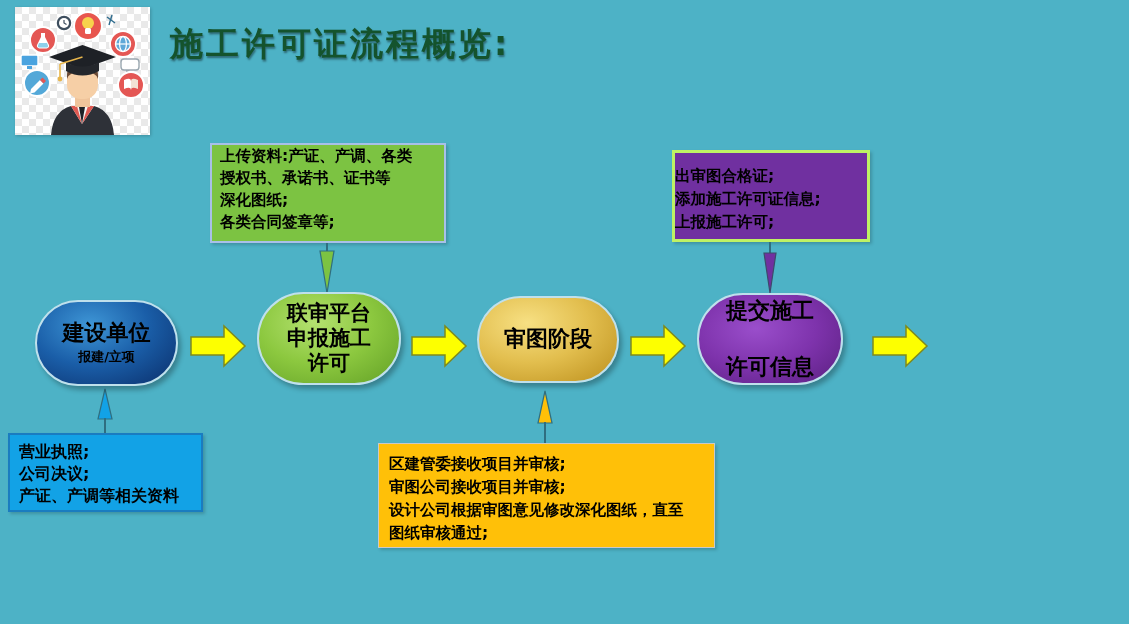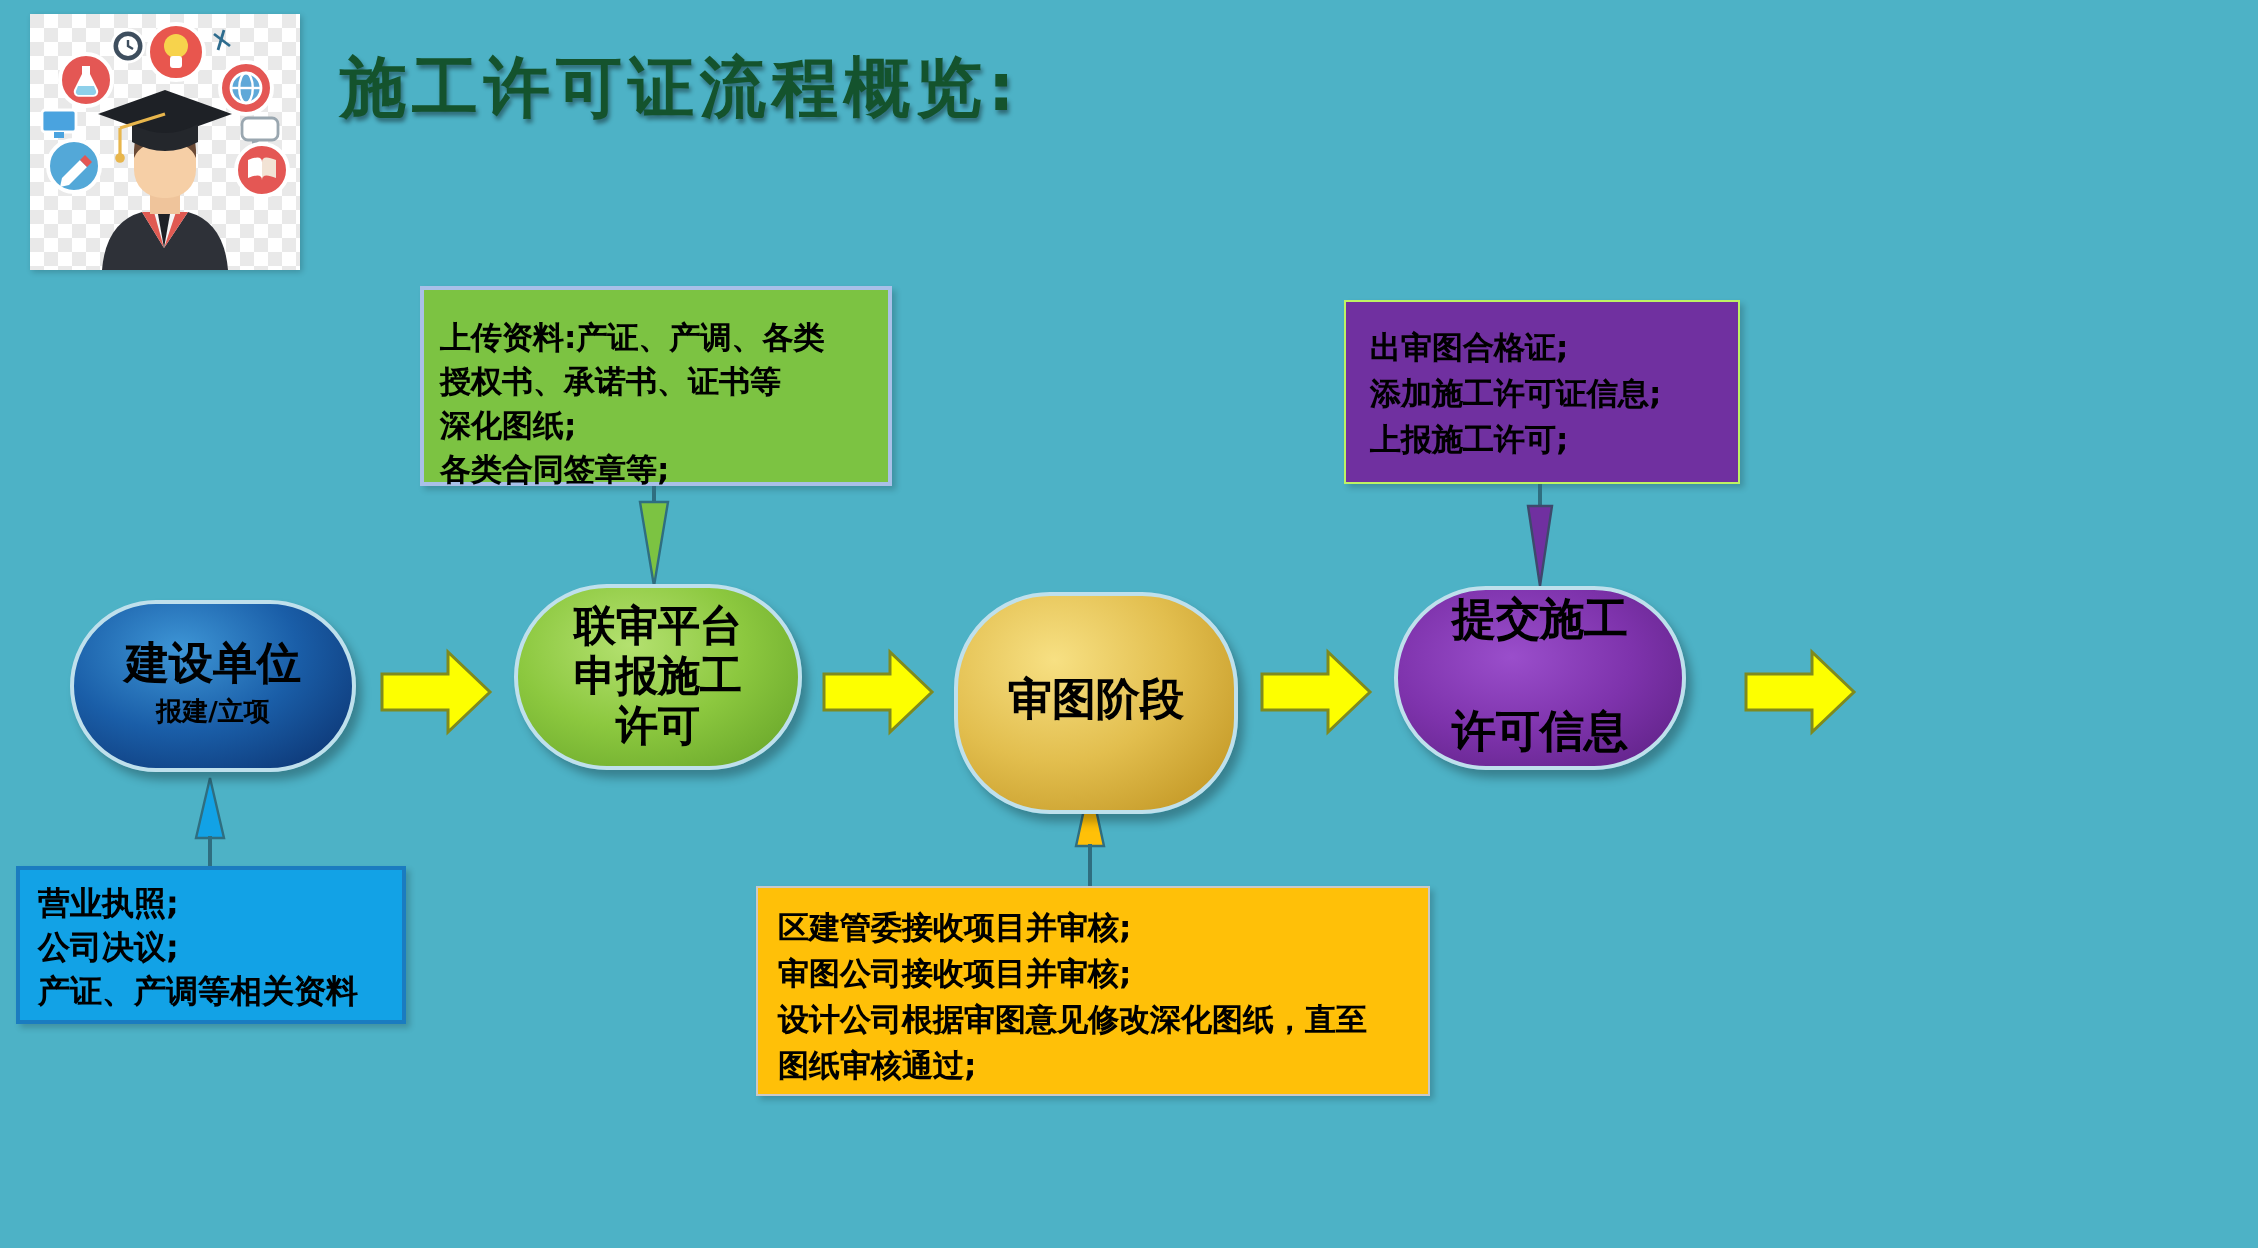--- a/index.html
+++ b/index.html
@@ -13,37 +13,37 @@
   .hero svg{display:block;}
   
   .title{
     position:absolute;left:170px;top:22px;margin:0;
     font-size:33px;font-weight:bold;color:#14532d;letter-spacing:3px;
     text-shadow:1px 2px 2px rgba(0,0,0,.4);
   }
   
   .callout{position:absolute;box-sizing:border-box;color:#000;font-weight:bold;font-size:16px;box-shadow:2px 2px 3px rgba(0,0,0,.18);}
   .callout .ln{white-space:nowrap;}
-  .callout-upload{left:210px;top:143px;width:236px;height:100px;background:#7CC342;border:2px solid #A9C0E8;padding:13px 8px;line-height:22px;font-size:15.5px;}
-  .callout-issue{left:672px;top:150px;width:198px;height:92px;background:#7030A0;border:1px solid #bef264;padding:12px 12px;line-height:23px;font-size:15.5px;}
+  .callout-upload{left:210px;top:143px;width:236px;height:100px;background:#7CC342;border:2px solid #A9C0E8;padding:0 8px;line-height:22px;font-size:15.5px;}
+  .callout-issue{left:672px;top:150px;width:198px;height:92px;background:#7030A0;border:3px solid #bef264;padding:12px 0;line-height:23px;font-size:15.5px;}
   .callout-license{left:8px;top:433px;width:195px;height:79px;background:#12A2E6;border:2px solid #1a7cc0;padding:6px 9px;line-height:22px;font-size:16px;}
   .callout-review{left:378px;top:443px;width:337px;height:105px;background:#FFC008;border:1px solid #c9c9c9;padding:9px 10px;line-height:23px;font-size:15.5px;}
   
   .node{
     position:absolute;box-sizing:border-box;border:2px solid #BFE0EC;border-radius:48px;
     display:flex;flex-direction:column;align-items:center;justify-content:center;
     color:#000;font-weight:bold;text-align:center;
     box-shadow:3px 4px 5px rgba(0,0,0,.28);
   }
   .node .main{font-size:22px;line-height:1.2;}
   .node .sub{font-size:13px;line-height:1.3;margin-top:2px;}
   .node1{left:35px;top:300px;width:143px;height:86px;background:radial-gradient(ellipse at 38% 28%,#3E96D6 0%,#1A5EA8 48%,#0A2E6A 100%);text-align:right;}
   .node2{left:257px;top:292px;width:144px;height:93px;background:radial-gradient(ellipse at 40% 32%,#B4E170 0%,#8CC83F 48%,#62A026 100%);}
   .node2 .main{font-size:21px;}
-  .node3{left:477px;top:296px;width:142px;height:111px;background:radial-gradient(ellipse at 35% 30%,#F7E083 0%,#E2BE4E 48%,#BC8F1C 100%);}
+  .node3{left:477px;top:296px;width:142px;height:87px;background:radial-gradient(ellipse at 35% 30%,#F7E083 0%,#E2BE4E 48%,#BC8F1C 100%);}
   .node4{left:697px;top:293px;width:146px;height:92px;background:radial-gradient(ellipse at 40% 38%,#9A4ECB 0%,#7E33AC 50%,#5A1F80 100%);gap:30px;}
   .node5{left:937px;top:296px;width:146px;height:87px;background:radial-gradient(ellipse at 38% 32%,#F06A58 0%,#D93A34 48%,#A91217 100%);}
   
   .flow-arrow{position:absolute;width:57px;height:44px;}
   .fa1{left:190px;top:324px;} .fa2{left:411px;top:324px;} .fa3{left:630px;top:324px;} .fa4{left:872px;top:324px;}
   .conn{position:absolute;}
 </style>
 </head>
 <body>
 

